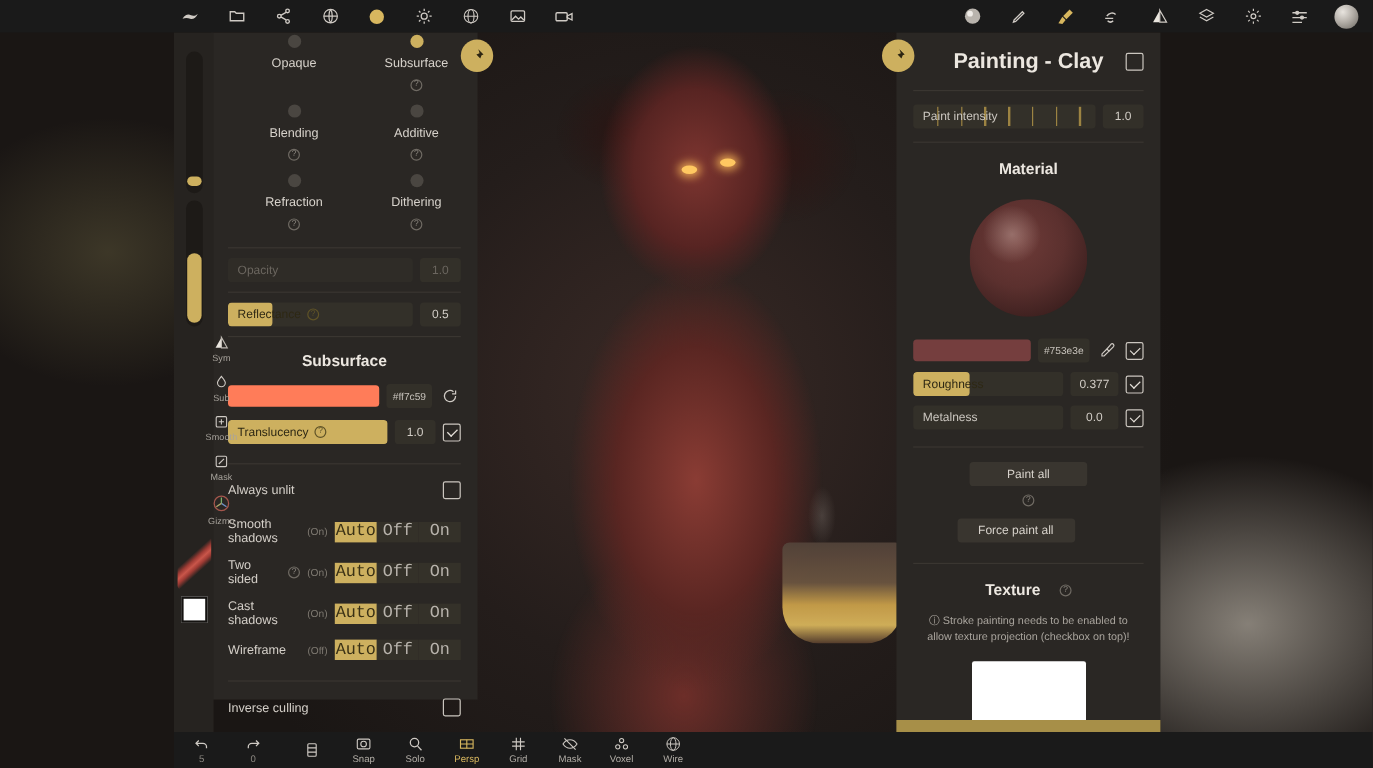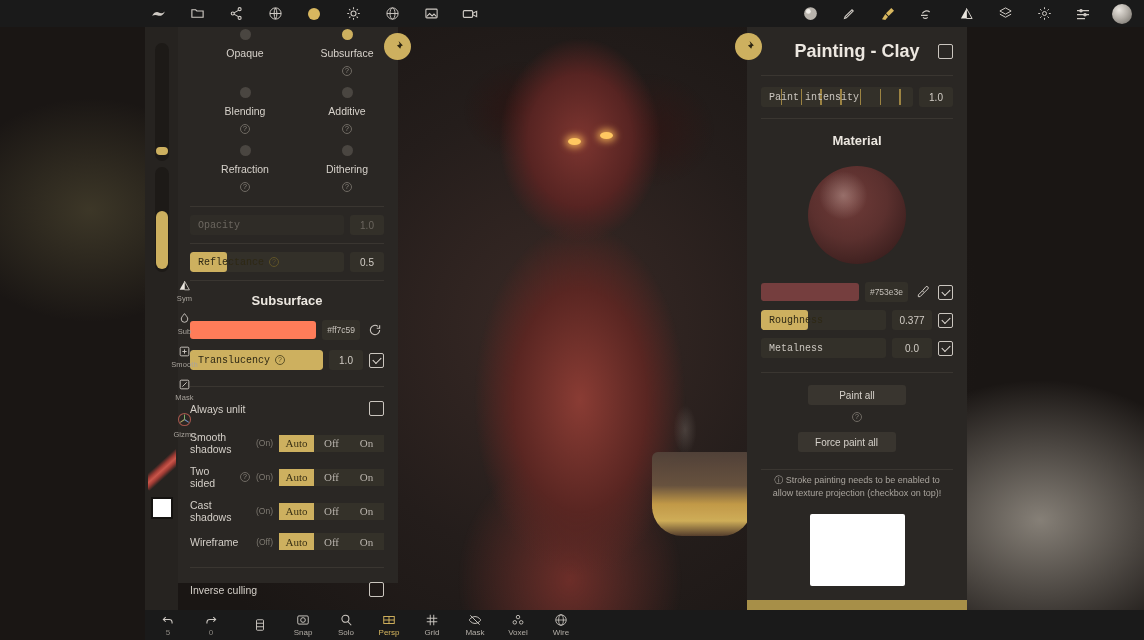--- a/index.html
+++ b/index.html
@@ -162,21 +162,21 @@
     position: relative; flex: 1; height: 20px; border-radius: 3px;
     background: #333029; display: flex; align-items: center;
     padding-left: 8px; font-size: 10px; color: #cbc6bf; cursor: pointer;
     overflow: hidden;
   }
   .slider.disabled { color: #6b665f; background: #2f2c27; }
   .slider .fill {
     position: absolute; left: 0; top: 0; bottom: 0;
     background: #cdb05f; border-radius: 3px;
   }
-  .slider .txt { position: relative; z-index: 2; font-family: Liberation Mono, monospace; }
+  .slider .txt { position: relative; z-index: 2; }
   .slider.filled .txt { color: #2e2814; }
   .val {
     width: 34px; height: 20px; border-radius: 3px; background: #333029;
     font-size: 10px; color: #d2cdc6;
     display: flex; align-items: center; justify-content: center;
     flex: 0 0 auto; cursor: pointer;
   }
   .val.disabled { color: #6b665f; }
   .val.wide { width: 40px; }
 
@@ -213,21 +213,21 @@
 
   
   .tgl-row {
     display: flex; align-items: center; padding: 5px 14px 5px 14px; gap: 6px;
   }
   .tgl-label { font-size: 10.5px; color: #d4cfc8; display: flex; align-items: center; gap: 5px; }
   .tgl-state { margin-left: auto; font-size: 8.5px; color: #7e7971; }
   .seg { display: flex; gap: 0; flex: 0 0 auto; }
   .seg button {
     width: 35px; height: 17px; border: none; background: #343129;
-    color: #b8b3ac; font-size: 11px; font-family: Liberation Serif, serif; cursor: pointer;
+    color: #b8b3ac; font-size: 14px; font-family: Liberation Mono, monospace; cursor: pointer;
   }
   .seg button.on { background: #cdb05f; color: #3a3115; }
   .plain-row {
     display: flex; align-items: center; padding: 10px 14px; font-size: 10.5px; color: #d4cfc8;
   }
   .plain-row .chk { margin-left: auto; }
 
   
   #panel-right { left: 747px; top: 27px; width: 220px; height: 583px; }
   .panel-head-row {
@@ -666,20 +666,24 @@
     <div class="btn-row" style="padding-top:12px">
       <button class="btn">Paint all</button>
       <span class="help">?</span>
     </div>
     <div class="btn-row" style="padding-right:21px">
       <button class="btn">Force paint all</button>
     </div>
 
     <div class="divider" style="margin-top:12px"></div>
 
+    <div class="panel-head-row" style="padding:14px 14px 8px;gap:8px">
+      <span style="font-size:13px;font-weight:bold;color:#ece7e0">Texture</span>
+      <span class="help" style="margin-left:8px">?</span>
+    </div>
 
     <div class="note">
       <span>ⓘ</span>
       <span>Stroke painting needs to be enabled to allow texture projection (checkbox on top)!</span>
     </div>
 
     <div class="tex-thumb"></div>
 
     <div class="panel-footer-bar"></div>
   </div>

